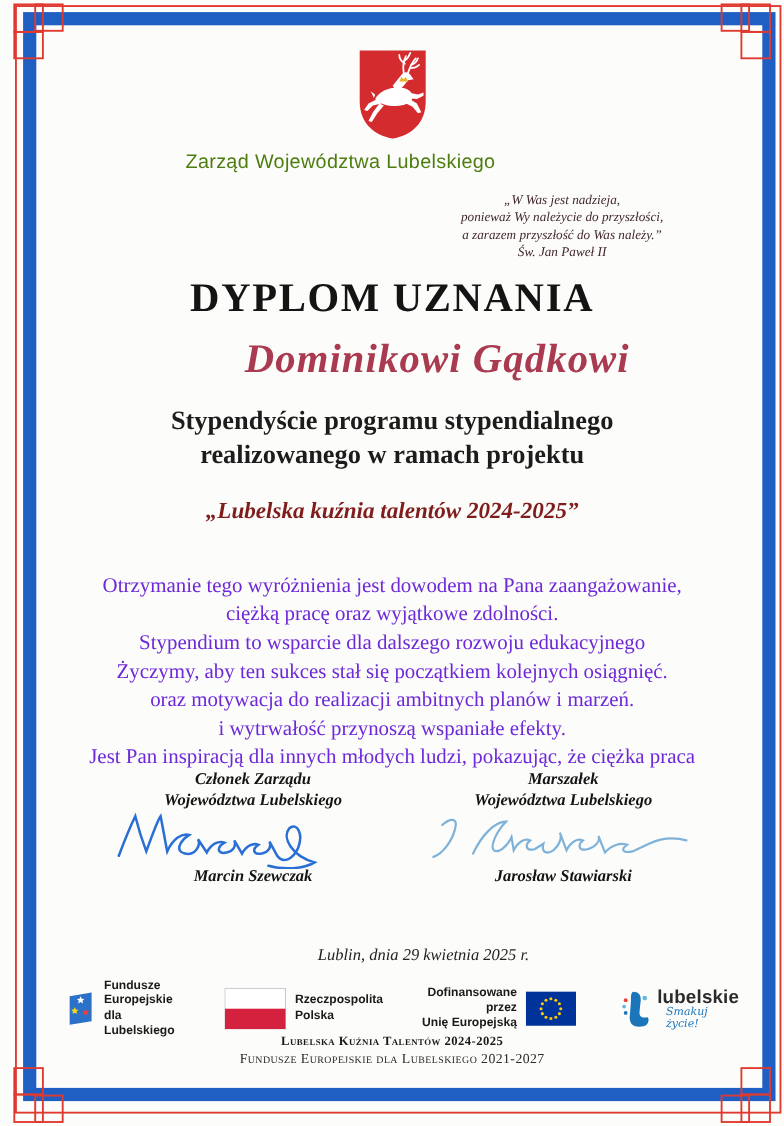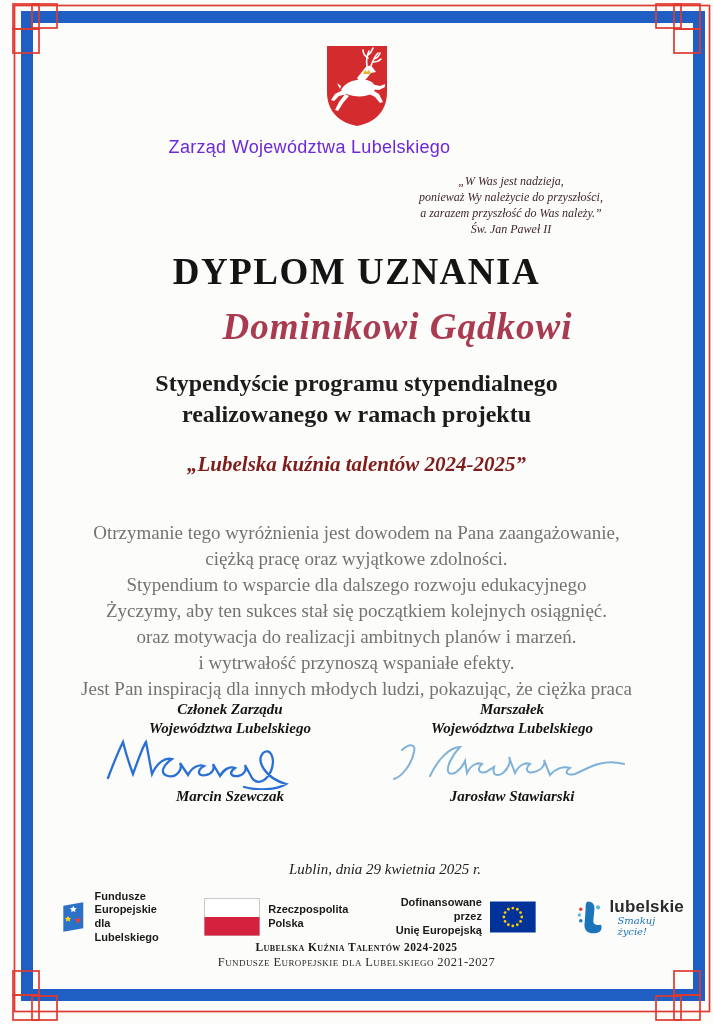--- a/index.html
+++ b/index.html
@@ -11,21 +11,21 @@
   }
   .abs{position:absolute;}
   
   #frame{position:absolute;left:0;top:0;z-index:0;}
   .content{position:absolute;left:0;top:0;width:713px;height:1024px;z-index:1;}
 
   .crest{left:325px;top:44px;width:64px;height:84px;}
   .org-name{
     left:0;top:137px;width:619px;text-align:center;
     font-family:"Liberation Sans", sans-serif;
-    font-size:18px;color:#6d28d9;letter-spacing:.3px;
+    font-size:18px;color:#4d7c0f;letter-spacing:.3px;
   }
   .quote{
     right:52px;top:174px;width:300px;text-align:center;
     font-style:italic;font-size:12px;line-height:1.32;color:#40262a;
   }
   .quote .attr{margin-top:1px;}
   .title{
     left:0;top:250px;width:713px;text-align:center;
     font-size:37px;font-weight:bold;color:#141414;letter-spacing:1.5px;
   }
@@ -38,39 +38,39 @@
   .subtitle{
     left:0;top:368px;width:713px;text-align:center;
     font-size:24px;font-weight:bold;color:#1c1c1c;line-height:1.3;
   }
   .project{
     left:0;top:452px;width:713px;text-align:center;
     font-size:21px;font-weight:bold;font-style:italic;color:#7f1d1d;
   }
   .body-par{
     left:0;top:520px;width:713px;text-align:center;
-    font-size:19px;line-height:1.37;color:#737373;
+    font-size:19px;line-height:1.37;color:#6d28d9;
   }
   .sig{width:300px;text-align:center;top:700px;}
   .sig-left{left:80px;}
   .sig-right{left:362px;}
   .sig .role{font-size:15px;font-weight:bold;font-style:italic;line-height:1.25;color:#141414;}
   .sig .scribble{height:56px;margin:-4px 0 -6px 0;}
   .sig .name{font-size:15px;font-weight:bold;font-style:italic;color:#141414;}
   .date-line{
     left:0;top:861px;width:770px;text-align:center;
     font-size:15px;font-style:italic;color:#222;
   }
   .logos{
     left:60px;top:891px;width:600px;height:52px;
     display:flex;align-items:center;
     font-family:"Liberation Sans", sans-serif;
   }
   .logo-item{display:flex;align-items:center;}
-  .logo-label{font-size:11px;font-weight:bold;color:#1a1a1a;line-height:1.25;margin-left:12px;}
+  .logo-label{font-size:11px;font-weight:bold;color:#1a1a1a;line-height:1.25;}
   .logo-label.right{text-align:right;margin-right:8px;}
   .logo-label.left{margin-left:8px;}
   .vdivider{width:2px;height:40px;background:#555;margin:0 18px 0 22px;}
   .lubelskie-text{margin-left:5px;}
   .lubelskie-word{font-size:17px;font-weight:bold;color:#2b2b2b;letter-spacing:.2px;
     font-family:"Liberation Sans", sans-serif;}
   .lubelskie-tag{font-size:10px;font-style:italic;color:#1b75bb;
     font-family:"DejaVu Serif", serif;margin-top:-2px;margin-left:8px;}
   .caption1{
     left:0;top:941px;width:713px;text-align:center;

